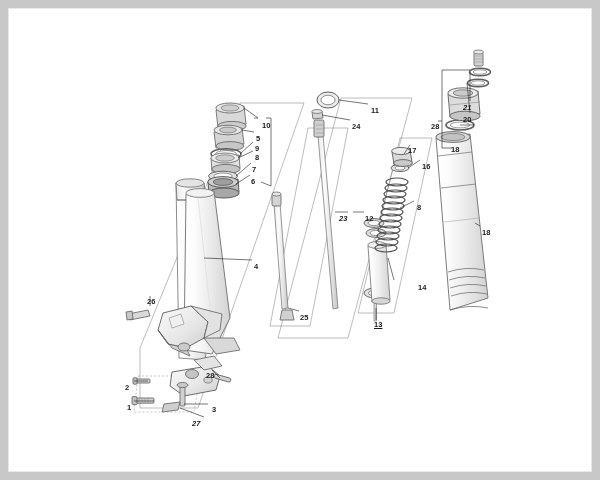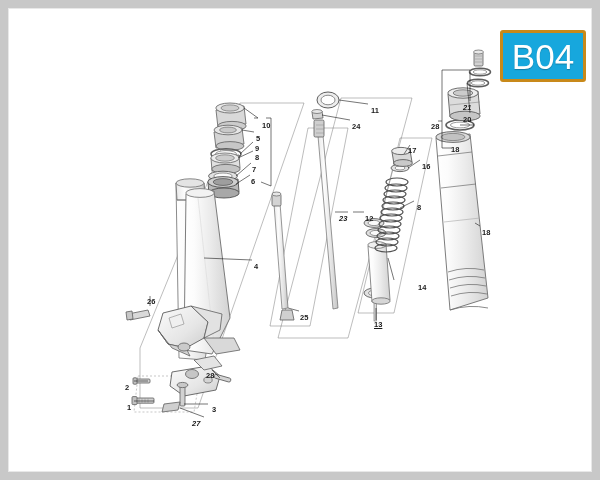--- a/index.html
+++ b/index.html
@@ -337,23 +337,20 @@
         <path d="M263 110 L263 178"></path>
         <path d="M263 110 L258 110"></path>
         <path d="M263 178 L253 174"></path>
         <path d="M434 62 L434 140"></path>
         <path d="M434 62 L462 62"></path>
         <path d="M434 140 L444 140"></path>
         <path d="M434 113 L430 113"></path>
       </g>
     </svg>
 
-    <div id="badge">
-      <span>B04</span>
-    </div>
 
     <div id="labels">
         <div class="lbl" style="left: 119px; top: 396px;">1</div>
         <div class="lbl" style="left: 117px; top: 376px;">2</div>
         <div class="lbl" style="left: 204px; top: 398px;">3</div>
         <div class="lbl" style="left: 246px; top: 255px;">4</div>
         <div class="lbl" style="left: 248px; top: 127px;">5</div>
         <div class="lbl" style="left: 243px; top: 170px;">6</div>
         <div class="lbl" style="left: 244px; top: 158px;">7</div>
         <div class="lbl" style="left: 247px; top: 146px;">8</div>

